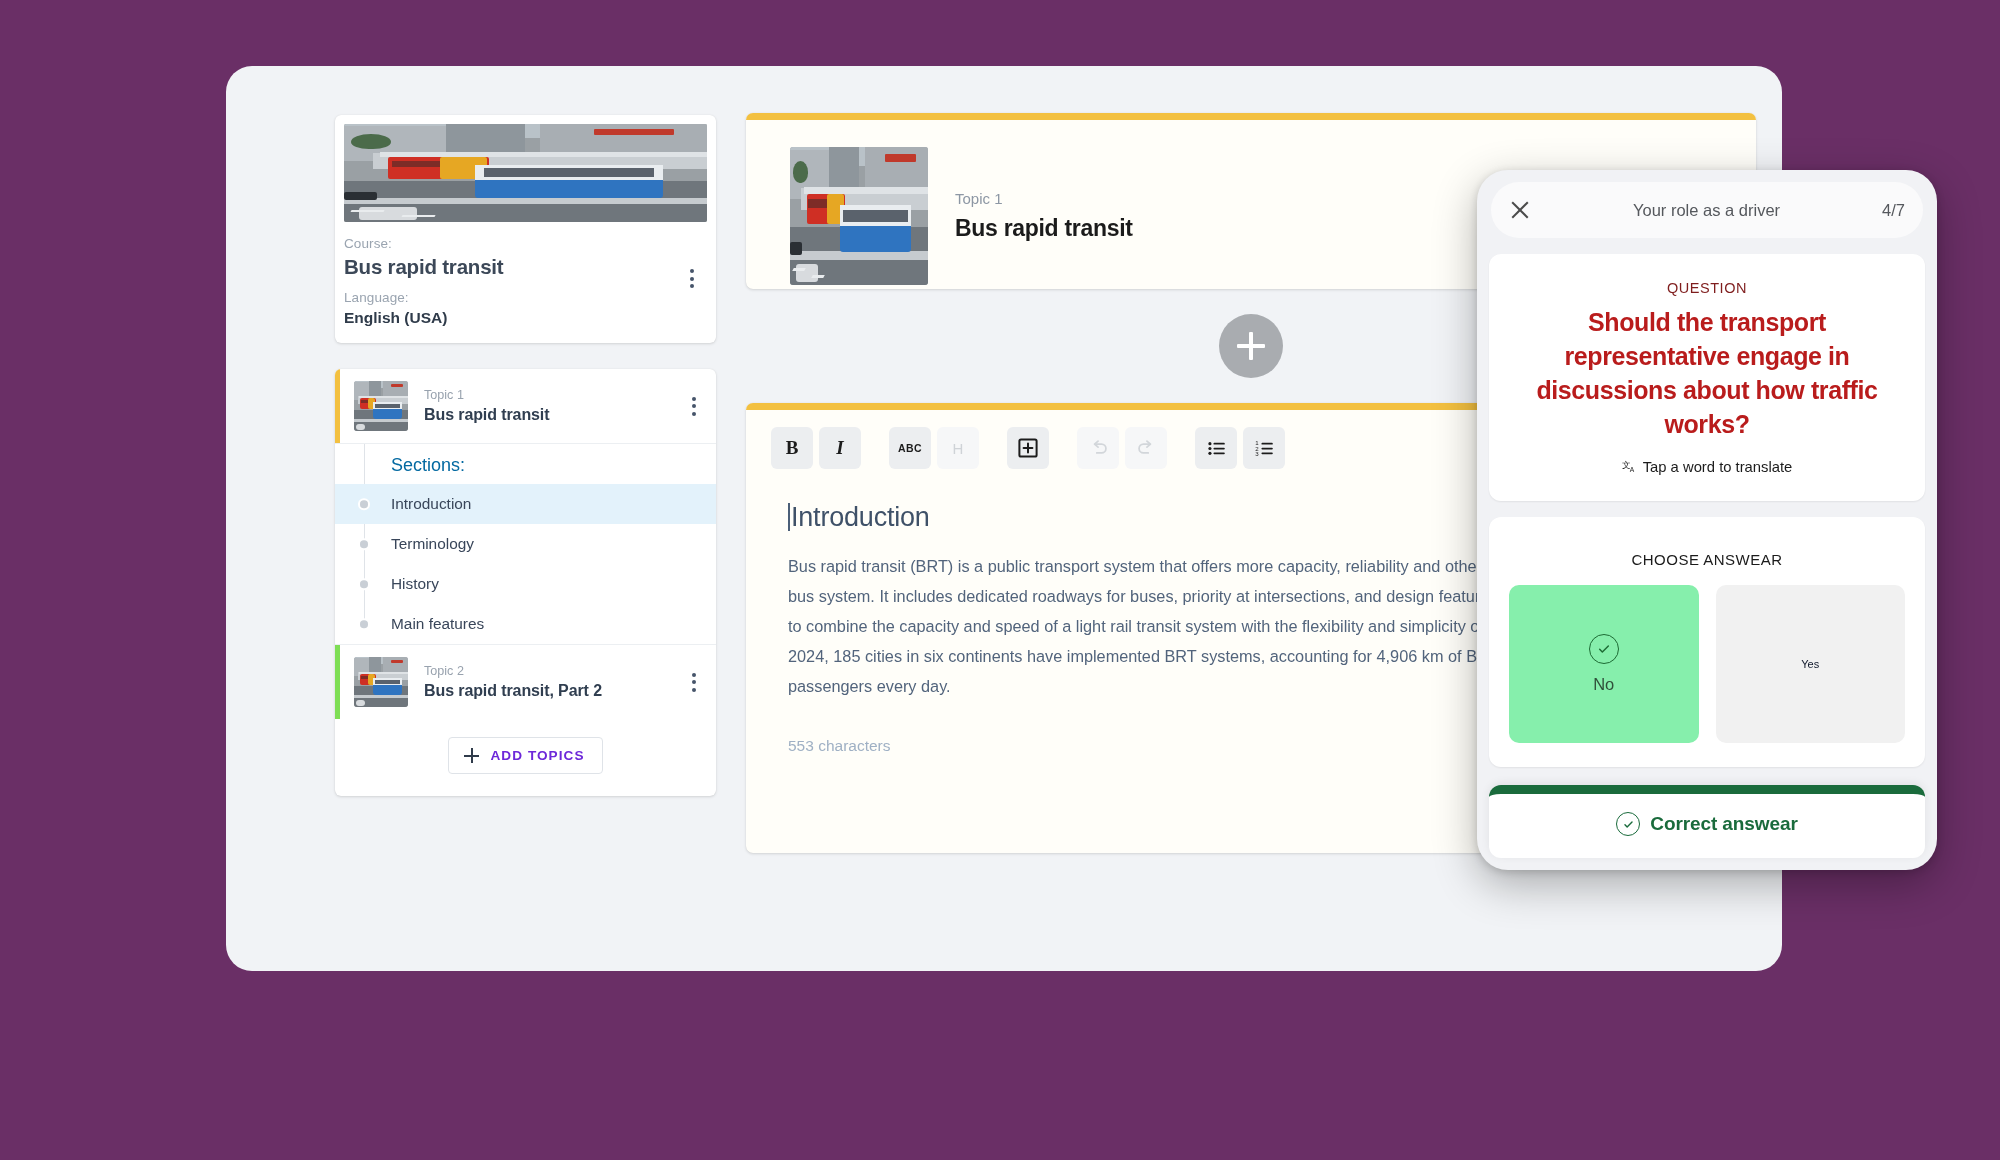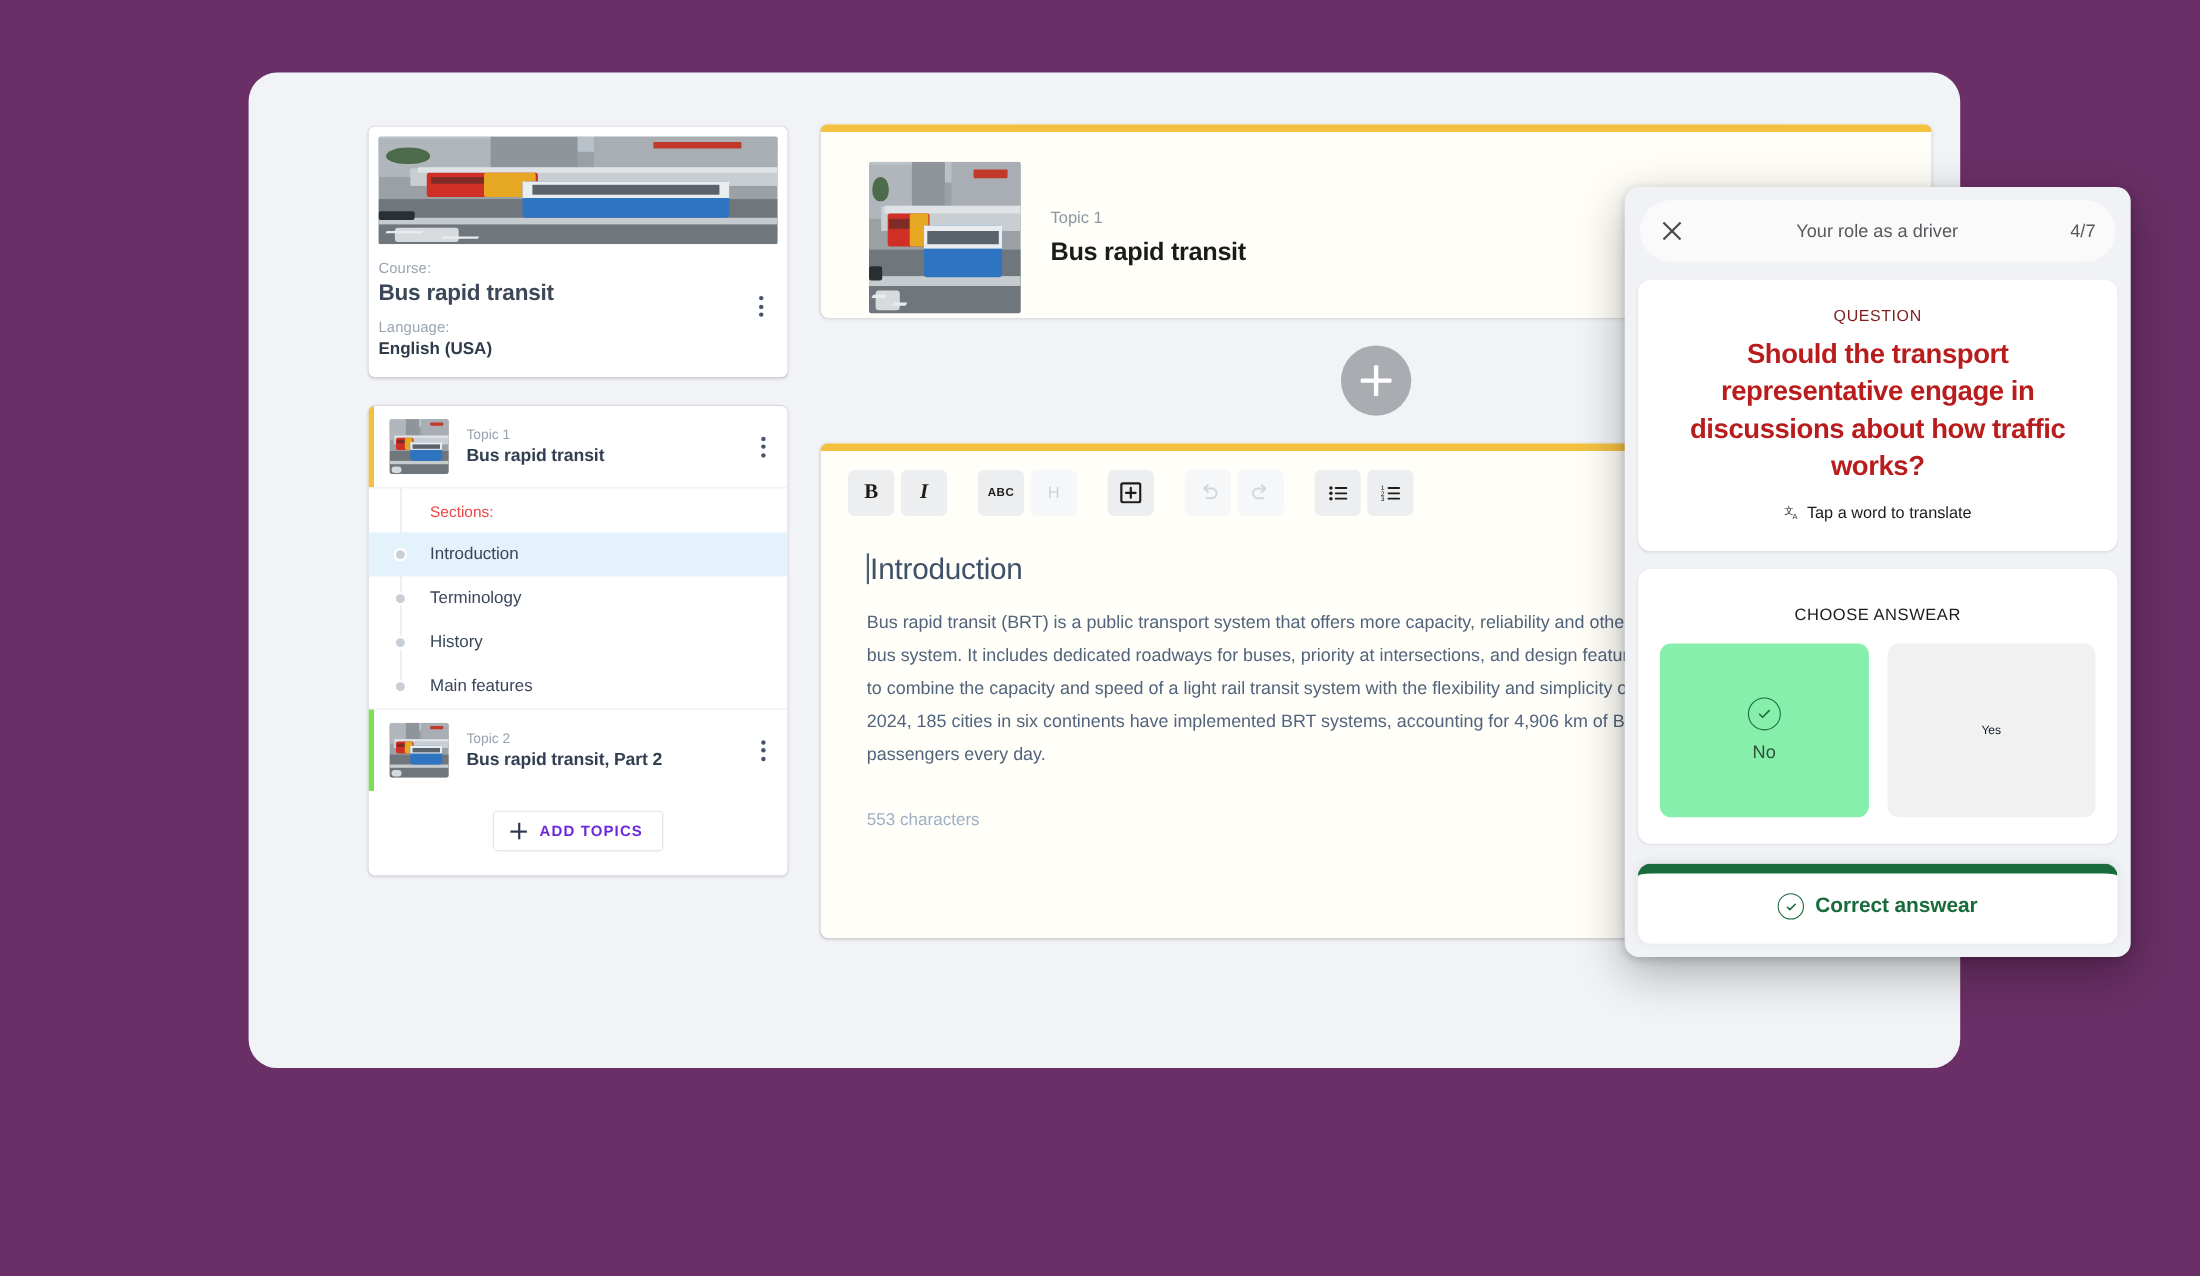--- a/index.html
+++ b/index.html
@@ -75,21 +75,21 @@
   }
   .topic-txt { flex: 1 1 auto; min-width: 0; }
   .topic-eyebrow { font-size: 12.6px; color: #98a2ae; line-height: 17px; }
   .topic-title { font-size: 16px; color: #303e50; font-weight: bold; line-height: 22px; letter-spacing: -.1px; }
 
   .sections-wrap { position: relative; padding-left: 0; border-top: 1px solid #eceff2; }
   .rail {
     position: absolute; left: 28.5px; top: 0; bottom: 20px; width: 1.6px; background: #dfe3e8;
   }
   .sections-head {
-    font-size: 14px; color: #ef4444; padding: 12px 0 10px 56px; line-height: 18px;
+    font-size: 18px; color: #0369a1; padding: 12px 0 10px 56px; line-height: 18px;
   }
   .section-item {
     position: relative; padding: 9px 0 9px 56px;
     font-size: 15.4px; color: #39465a; line-height: 22px; cursor: pointer;
   }
   .section-item.active { background: #e3f2fb; }
   .section-item .dot {
     position: absolute; left: 23px; top: 50%; transform: translateY(-50%);
     width: 11.5px; height: 11.5px; border-radius: 50%;
     background: #c9cfd6; border: 2.5px solid #ffffff;
@@ -174,21 +174,21 @@
     max-width: 940px;
   }
   .charcount { padding: 36px 0 0 42px; font-size: 15.5px; color: #9fb0c4; }
 
   
   .quiz-panel {
     position: absolute;
     left: 1477px; top: 170px;
     width: 460px; height: 700px;
     background: #f1f2f5;
-    border-radius: 13px;
+    border-radius: 31px;
     box-shadow: 0 14px 44px rgba(0,0,0,0.30), 0 2px 8px rgba(0,0,0,0.16);
     overflow: hidden;
   }
   .quiz-topbar {
     display: flex; align-items: center; height: 56px;
     margin: 12px 14px 0 14px; padding: 0 18px; background: #fafafb; border-radius: 28px;
   }
   .qclose { width: 22px; height: 22px; position: relative; cursor: pointer; flex: 0 0 auto; }
   .qclose:before, .qclose:after {
     content: ""; position: absolute; left: 0; right: 0; top: 10px; height: 1.9px; background: #4a4a4a;

